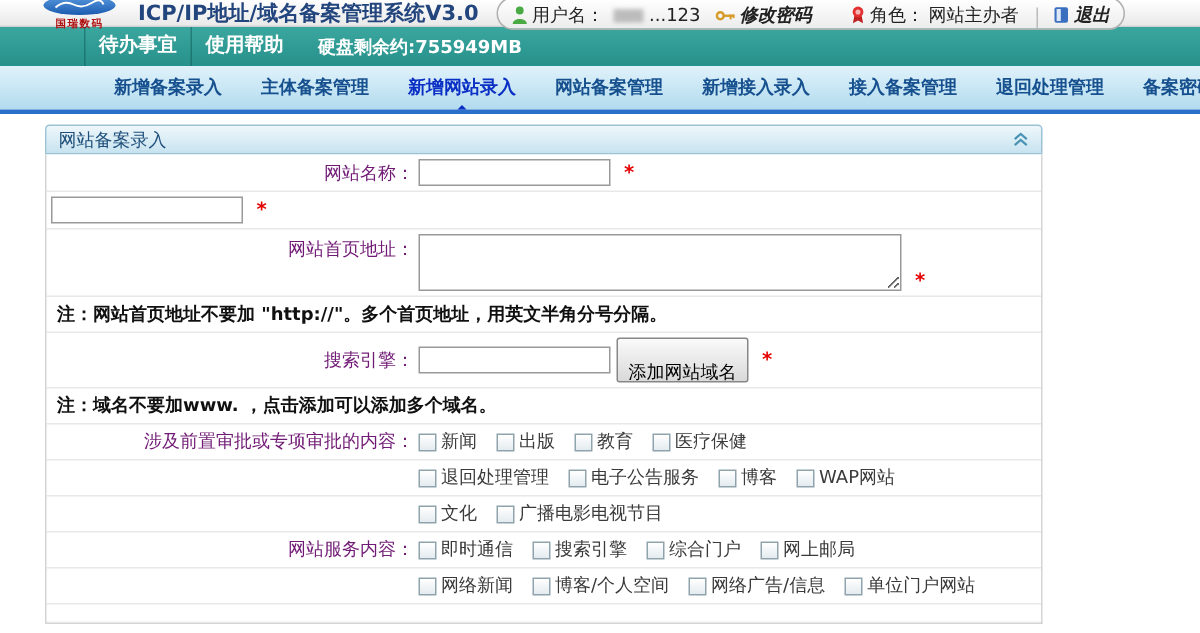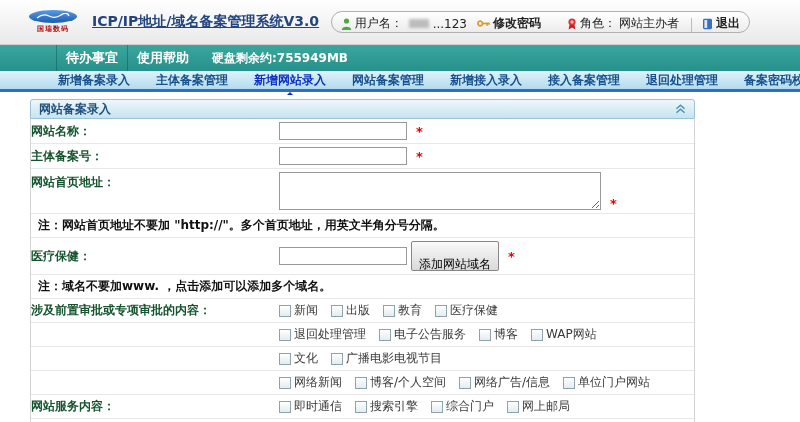--- a/index.html
+++ b/index.html
@@ -1,69 +1,69 @@
 <!DOCTYPE html>
 <html><head>
 <meta charset="utf-8">
 <style>
   * { margin:0; padding:0; box-sizing:border-box; }
   html,body { width:800px; height:422px; overflow:hidden; background:#fff;
               font-family:"DejaVu Sans","Liberation Sans",sans-serif; }
 
   
-  .header { height:45px; background:linear-gradient(#ffffff,#e9e9e9);
+  .header { height:18px; background:linear-gradient(#ffffff,#e9e9e9);
             border-bottom:1px solid #cfcfcf; display:flex; align-items:center; }
   .logo { margin-left:26px; width:54px; display:flex; flex-direction:column; align-items:center; }
   .logo-oval { width:48px; height:13px; border-radius:50%;
                background:linear-gradient(#5b9be0,#1a5bb0);
                display:flex; align-items:center; justify-content:center; }
   .logo-sub { font-size:7px; font-weight:bold; color:#b01010; letter-spacing:1px; margin-top:1px; white-space:nowrap; }
-  .app-title { font-size:14px; font-weight:bold; color:#23457d; margin-left:12px; white-space:nowrap;text-decoration:underline; }
+  .app-title { font-size:14px; font-weight:bold; color:#23457d; margin-left:12px; white-space:nowrap; }
   .userbox { margin-left:auto; margin-right:50px; height:22px; display:flex; align-items:flex-end;
              padding:0 9px; background:linear-gradient(#ffffff,#ececec);
              border:1px solid #b0b0b0; border-radius:11px; font-size:12px; color:#222; white-space:nowrap; }
   .ub-item { display:flex; align-items:center; gap:3px; }
   .ub-item.link { cursor:pointer; }
   .ub-gap1 { margin-left:10px; } .ub-gap2 { margin-left:26px; }
   .ub-divider { width:1px; height:14px; background:#bbb; margin:0 10px 0 12px; }
   .mask { display:inline-block; width:20px; height:9px; background:#8f8f8f;
           filter:blur(1.5px); opacity:.55; margin:0 1px 0 3px; }
-  .bold { font-weight:bold; }
+  .bold { font-weight:bold;font-style:italic; }
 
   
   .mainnav { height:26px; background:linear-gradient(#3aa79f,#27908a); display:flex; align-items:stretch;
              padding-left:56px; }
   .tab { width:71px; text-align:center; line-height:26px; font-size:13px; font-weight:bold;
          color:#fff; border-left:1px solid rgba(10,80,78,.45); cursor:pointer; }
   .tab:last-of-type { border-right:1px solid rgba(10,80,78,.45); }
   .tab.active { background:linear-gradient(#e3f4fb,#b9e2f2); color:#13406e; }
   .diskinfo { margin-left:14px; color:#fff; font-weight:bold; font-size:12px; line-height:26px; }
 
   
-  .subnav { height:21px; background:linear-gradient(#e0f2fb,#b2dbee); border-bottom:3px solid #2a6fc9;
+  .subnav { height:32px; background:linear-gradient(#e0f2fb,#b2dbee); border-bottom:3px solid #2a6fc9;
             display:flex; align-items:center; font-size:12px; font-weight:bold; color:#16508e;
-            padding-left:58px; }
+            padding-left:76px; }
   .subnav-item { margin-right:26px; cursor:pointer; position:relative; white-space:nowrap; }
   .subnav-item.active { color:#0a2fc4; }
   .subnav-item.active::after { content:""; position:absolute; left:50%; bottom:-6px; margin-left:-3px;
             border-left:3px solid transparent; border-right:3px solid transparent;
             border-bottom:3px solid #0a2fc4; }
 
   
   .panel { margin:7px 0 0 30px; width:665px; }
   .panel-header { height:20px; background:linear-gradient(#eef7fb,#c7e3f0);
                   border:1px solid #9cc2d6; border-radius:3px 3px 0 0;
                   display:flex; align-items:center; padding:0 8px; }
-  .panel-title { font-size:12px; font-weight:bold; color:#1e4e79; }
+  .panel-title { font-size:12px; font-weight:normal; color:#1e4e79; }
   .collapse-btn { margin-left:auto; cursor:pointer; display:flex; align-items:center; }
   .panel-body { border:1px solid #d4d4d4; border-top:none; background:#fff; }
 
   .frow { display:flex; align-items:center; border-bottom:1px solid #e8e8e8; padding:3px 0; }
   .frow.vtop { align-items:flex-start; }
-  .flabel { width:245px; text-align:left; font-size:12px; font-weight:bold; color:#14532d; flex:none; }
+  .flabel { width:245px; text-align:right; font-size:12px; font-weight:normal; color:#701a75; flex:none; }
   .frow.vtop .flabel { padding-top:2px; }
   .fctrl { display:flex; align-items:center; margin-left:3px; gap:4px; }
   .frow.vtop .fctrl { align-items:flex-end; }
   .req { color:#e60000; font-weight:bold; font-size:13px; margin-left:5px; line-height:1; }
   input.txt { width:128px; height:18px; border:1px solid #999; font-size:12px; padding:0 2px; background:#fff; }
   textarea.ta { width:322px; height:38px; border:1px solid #999; font-size:12px; resize:both; background:#fff; }
   button.addbtn { font-size:12px; height:20px; padding:14px 7px; color:#000;
                   background:linear-gradient(#fafafa,#d9d9d9); border:1px solid #878787; border-radius:2px;
                   cursor:pointer; white-space:nowrap; }
   .note { font-size:12px; font-weight:bold; color:#101010; padding:3px 4px 3px 7px;
@@ -161,39 +161,38 @@
 
     <div class="frow">
       <div class="flabel">网站名称：</div>
       <div class="fctrl">
         <input class="txt" type="text" style="">
         <span class="req">*</span>
       </div>
     </div>
 
     <div class="frow">
-      <div class="flabel">主体备案号：</div>
       <div class="fctrl">
         <input class="txt" type="text" style="">
         <span class="req">*</span>
       </div>
     </div>
 
     <div class="frow vtop">
       <div class="flabel">网站首页地址：</div>
       <div class="fctrl">
         <textarea class="ta" style=""></textarea>
         <span class="req">*</span>
       </div>
     </div>
 
     <div class="note">注：网站首页地址不要加 "http://"。多个首页地址，用英文半角分号分隔。</div>
 
     <div class="frow">
-      <div class="flabel">医疗保健：</div>
+      <div class="flabel">搜索引擎：</div>
       <div class="fctrl">
         <input class="txt" type="text" style="">
         <button class="addbtn">添加网站域名</button>
         <span class="req">*</span>
       </div>
     </div>
 
     <div class="note">注：域名不要加www. ，点击添加可以添加多个域名。</div>
 
     <div class="frow cbrow">
@@ -249,59 +248,59 @@
         </label>
         <label class="cbitem">
           <input type="checkbox" class="cb" style="">
           <span>广播电影电视节目</span>
         </label>
       </div>
     </div>
 
 
     <div class="frow cbrow">
+      <div class="flabel">网站服务内容：</div>
+      <div class="fctrl">
+        <label class="cbitem">
+          <input type="checkbox" class="cb" style="">
+          <span>即时通信</span>
+        </label>
+        <label class="cbitem">
+          <input type="checkbox" class="cb" style="">
+          <span>搜索引擎</span>
+        </label>
+        <label class="cbitem">
+          <input type="checkbox" class="cb" style="">
+          <span>综合门户</span>
+        </label>
+        <label class="cbitem">
+          <input type="checkbox" class="cb" style="">
+          <span>网上邮局</span>
+        </label>
+      </div>
+    </div>
+
+    <div class="frow cbrow">
       <div class="flabel"></div>
       <div class="fctrl">
         <label class="cbitem">
           <input type="checkbox" class="cb" style="">
           <span>网络新闻</span>
         </label>
         <label class="cbitem">
           <input type="checkbox" class="cb" style="">
           <span>博客/个人空间</span>
         </label>
         <label class="cbitem">
           <input type="checkbox" class="cb" style="">
           <span>网络广告/信息</span>
         </label>
         <label class="cbitem">
           <input type="checkbox" class="cb" style="">
           <span>单位门户网站</span>
-        </label>
-      </div>
-    </div>
-
-    <div class="frow cbrow">
-      <div class="flabel">网站服务内容：</div>
-      <div class="fctrl">
-        <label class="cbitem">
-          <input type="checkbox" class="cb" style="">
-          <span>即时通信</span>
-        </label>
-        <label class="cbitem">
-          <input type="checkbox" class="cb" style="">
-          <span>搜索引擎</span>
-        </label>
-        <label class="cbitem">
-          <input type="checkbox" class="cb" style="">
-          <span>综合门户</span>
-        </label>
-        <label class="cbitem">
-          <input type="checkbox" class="cb" style="">
-          <span>网上邮局</span>
         </label>
       </div>
     </div>
 
     <div class="frow ghost-row">
       <div class="flabel"></div>
 
     </div>
 
   </div>

